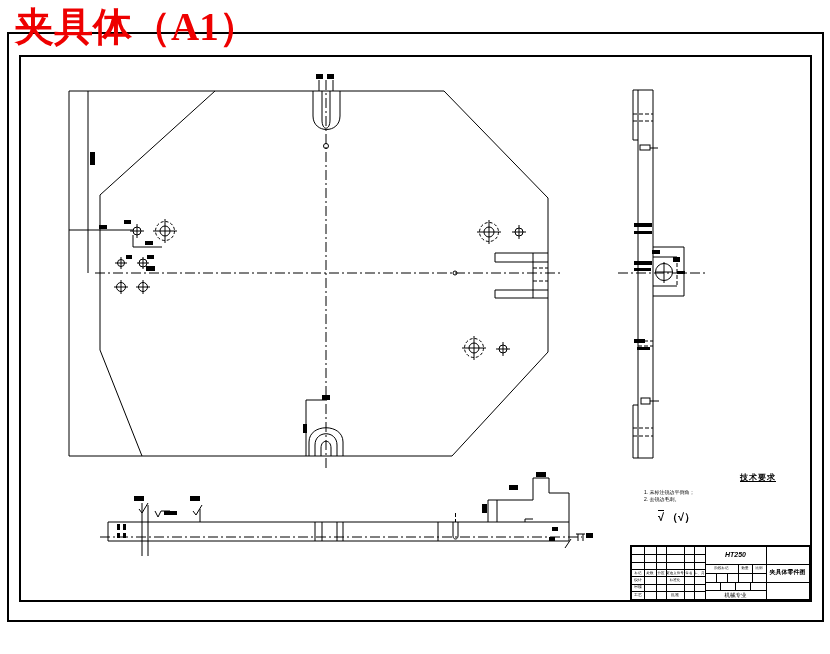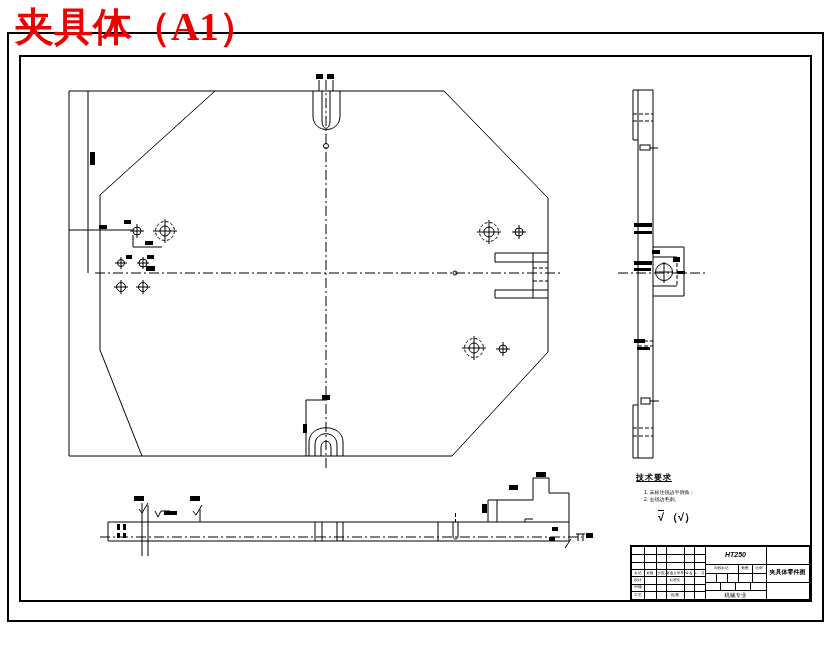--- a/index.html
+++ b/index.html
@@ -14,21 +14,21 @@
   }
   svg.draw{position:absolute;left:0;top:0;z-index:1;}
   .ln{stroke:#000;stroke-width:1;fill:none;}
   .thk{stroke-width:2;}
   .dash{stroke-dasharray:4 2;}
   .cl{stroke-dasharray:10 3 2 3;}
   .dc{stroke-dasharray:3 2;}
   .blob{fill:#000;stroke:none;}
   
   .tr{position:absolute;left:636px;top:472px;width:140px;z-index:4;}
-  .tr-title{font-size:8px;font-weight:bold;text-align:left;letter-spacing:1px;text-decoration:underline;}
+  .tr-title{font-size:8px;font-weight:bold;text-align:right;letter-spacing:1px;text-decoration:underline;}
   .tr-items{margin-top:6px;margin-left:8px;}
   .tr-item{font-size:5px;line-height:7px;white-space:nowrap;}
   .tr-finish{margin-top:7px;margin-left:22px;font-size:11px;font-weight:bold;white-space:nowrap;}
   .tr-finish .sym{border-top:1px solid #000;}
   
   .tb{position:absolute;left:630px;top:545px;width:181px;height:56px;
       border:2px solid #000;box-sizing:border-box;z-index:4;background:transparent;}
   .tb .vl{position:absolute;width:1px;background:#000;}
   .tb .hl{position:absolute;height:1px;background:#000;}
   .tb .cell{position:absolute;overflow:hidden;text-align:center;white-space:nowrap;line-height:1.2;}

